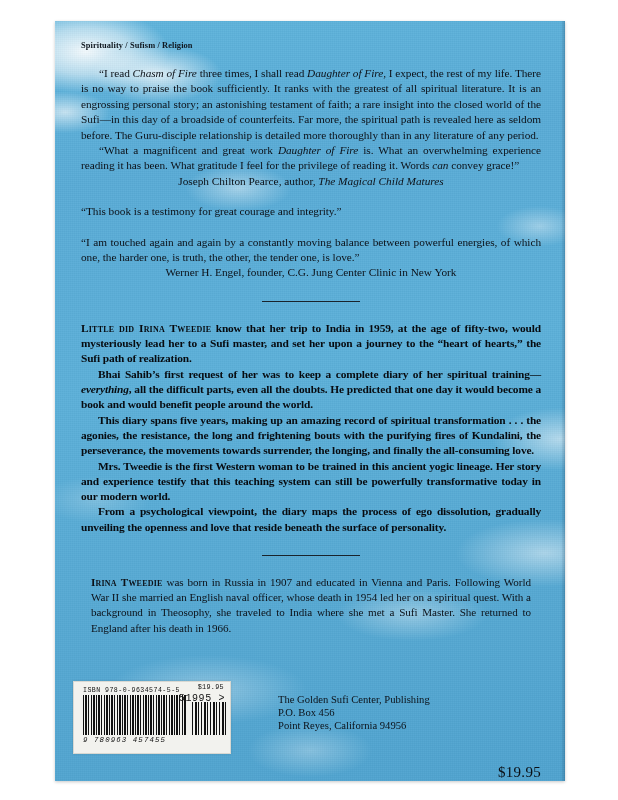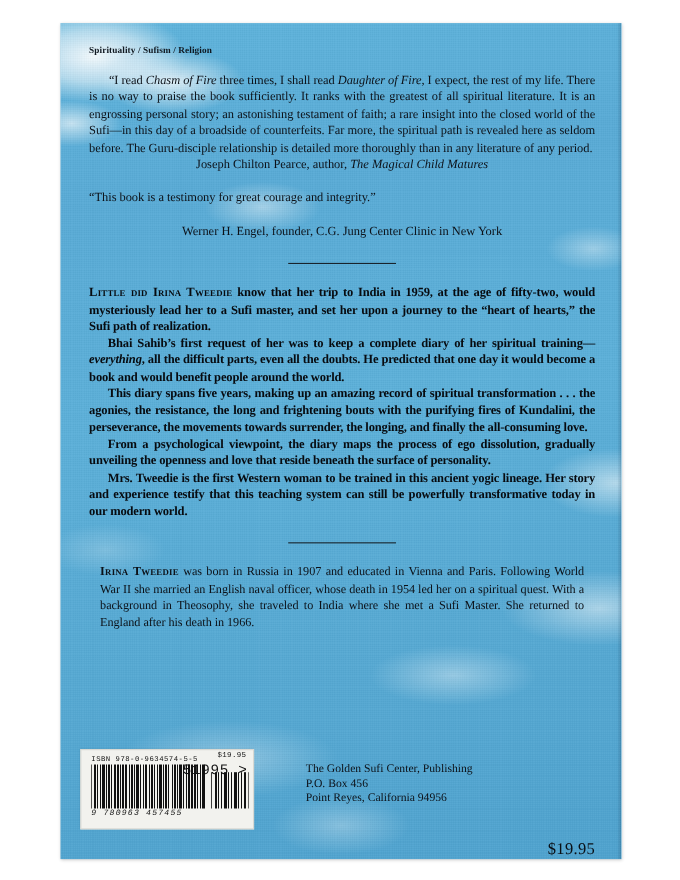--- a/index.html
+++ b/index.html
@@ -204,21 +204,21 @@
       repeating-linear-gradient(90deg,
         #111 0px, #111 1px, #f2f2ee 1px, #f2f2ee 3px,
         #111 3px, #111 5px, #f2f2ee 5px, #f2f2ee 6px,
         #111 6px, #111 7px, #f2f2ee 7px, #f2f2ee 9px);
   }
   .addon-digits {
     position: absolute;
     right: 5px;
     top: 11px;
     font-family: "Liberation Mono", monospace;
-    font-size: 13px;
+    font-size: 10px;
     letter-spacing: 0.6px;
     color: #111;
   }
   .ean-digits {
     font-family: "Liberation Mono", monospace;
     font-size: 7.4px;
     letter-spacing: 1.1px;
     color: #111;
     margin: 1px 0 12px 5px;
     white-space: nowrap;
@@ -254,43 +254,45 @@
 
   <div id="cover">
     <div class="edge-shade"></div>
 
     <div class="content">
 
       <div class="category">Spirituality / Sufism / Religion</div>
 
       <div class="blurb-block">
         <p class="quote-para"><span>“I read <i>Chasm of Fire</i> three times, I shall read <i>Daughter of Fire</i>, I expect, the rest of my life. There is no way to praise the book sufficiently. It ranks with the greatest of all spiritual literature. It is an engrossing personal story; an astonishing testament of faith; a rare insight into the closed world of the Sufi—in this day of a broadside of counterfeits. Far more, the spiritual path is revealed here as seldom before. The Guru-disciple relationship is detailed more thoroughly than in any literature of any period.</span></p>
+        <p class="quote-para"><span>“What a magnificent and great work <i>Daughter of Fire</i> is. What an overwhelming experience reading it has been. What gratitude I feel for the privilege of reading it. Words <i>can</i> convey grace!”</span></p>
         <p class="attrib">Joseph Chilton Pearce, author, <i>The Magical Child Matures</i></p>
       </div>
 
       <div class="blurb-gap"></div>
 
       <div class="blurb-block">
         <p class="quote-para no-indent">“This book is a testimony for great courage and integrity.”</p>
       </div>
 
       <div class="blurb-gap"></div>
 
       <div class="blurb-block">
+        <p class="quote-para no-indent">“I am touched again and again by a constantly moving balance between powerful energies, of which one, the harder one, is truth, the other, the tender one, is love.”</p>
         <p class="attrib">Werner H. Engel, founder, C.G. Jung Center Clinic in New York</p>
       </div>
 
       <div class="divider"></div>
 
       <div>
         <p class="body-para first"><span class="smallcaps">Little did Irina Tweedie</span><span> know that her trip to India in 1959, at the age of fifty-two, would mysteriously lead her to a Sufi master, and set her upon a journey to the “heart of hearts,” the Sufi path of realization.</span></p>
         <p class="body-para">Bhai Sahib’s first request of her was to keep a complete diary of her spiritual training—<i>everything</i>, all the difficult parts, even all the doubts. He predicted that one day it would become a book and would benefit people around the world.</p>
         <p class="body-para">This diary spans five years, making up an amazing record of spiritual transformation . . . the agonies, the resistance, the long and frightening bouts with the purifying fires of Kundalini, the perseverance, the movements towards surrender, the longing, and finally the all-consuming love.</p>
+        <p class="body-para">Mrs. Tweedie is the first Western woman to be trained in this ancient yogic lineage. Her story and experience testify that this teaching system can still be powerfully transformative today in our modern world.</p>
         <p class="body-para">From a psychological viewpoint, the diary maps the process of ego dissolution, gradually unveiling the openness and love that reside beneath the surface of personality.</p>
-        <p class="body-para">Mrs. Tweedie is the first Western woman to be trained in this ancient yogic lineage. Her story and experience testify that this teaching system can still be powerfully transformative today in our modern world.</p>
       </div>
 
       <div class="divider"></div>
 
       <div>
         <p class="bio-para"><span class="smallcaps">Irina Tweedie</span><span> was born in Russia in 1907 and educated in Vienna and Paris. Following World War II she married an English naval officer, whose death in 1954 led her on a spiritual quest. With a background in Theosophy, she traveled to India where she met a Sufi Master. She returned to England after his death in 1966.</span></p>
       </div>
 
     </div>
 

